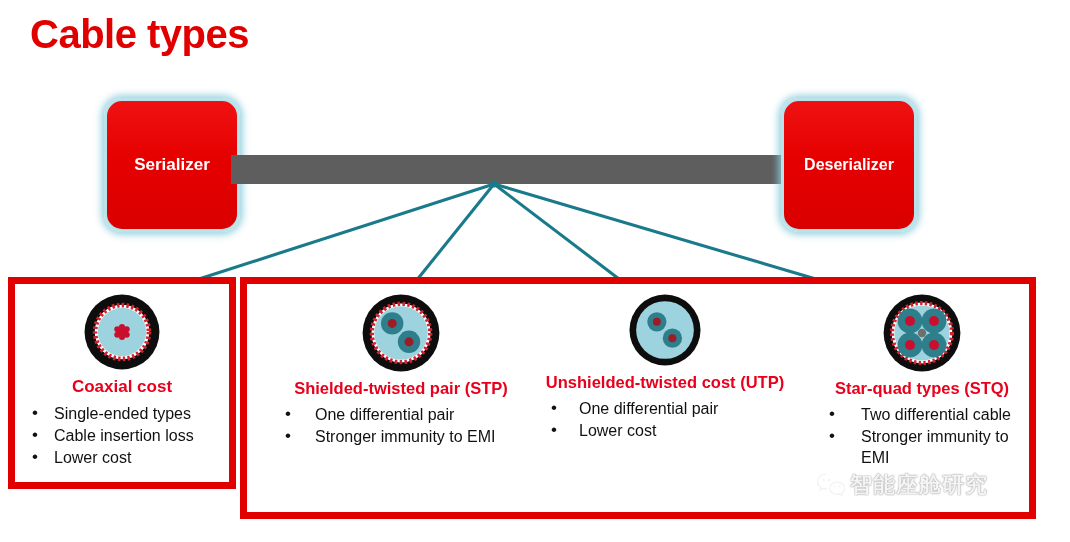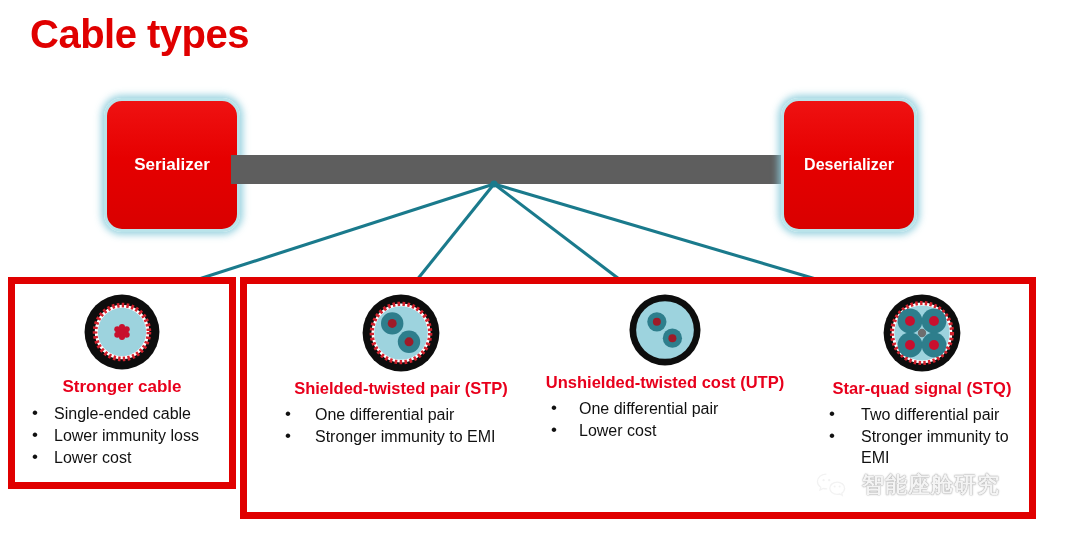--- a/index.html
+++ b/index.html
@@ -76,21 +76,21 @@
   #card-stq{left:811px;width:222px;}
   #card-stq .bullets li{padding-left:50px;}
   #card-stq .bullets li::before{left:18px;}
 
   
   .xsec{display:block;margin:0 auto;}
 
   
   .watermark{
     position:absolute;left:816px;top:470px;
-    display:flex;align-items:center;gap:16px;
+    display:flex;align-items:center;gap:4px;
     opacity:.78;pointer-events:none;
   }
   .wm-text{
     font-size:22px;color:#f2f2f2;font-weight:600;
     text-shadow:0 0 1px rgba(90,90,90,.95),0 0 2px rgba(120,120,120,.6);
     letter-spacing:1px;white-space:nowrap;
     font-family:"DejaVu Sans",sans-serif;
   }
 </style>
 </head>
@@ -137,24 +137,24 @@
       <g fill="#C8102E">
         <circle cx="50" cy="50" r="5"></circle>
         <circle cx="50" cy="43.5" r="3.9"></circle>
         <circle cx="50" cy="56.5" r="3.9"></circle>
         <circle cx="44" cy="46.5" r="3.9"></circle>
         <circle cx="56" cy="46.5" r="3.9"></circle>
         <circle cx="44" cy="53.5" r="3.9"></circle>
         <circle cx="56" cy="53.5" r="3.9"></circle>
       </g>
     </svg>
-    <div class="card-title">Stronger cable</div>
-    <ul class="bullets">
-      <li>Single-ended cable</li>
-      <li>Lower immunity loss</li>
+    <div class="card-title">Coaxial cost</div>
+    <ul class="bullets">
+      <li>Single-ended types</li>
+      <li>Cable insertion loss</li>
       <li>Lower cost</li>
     </ul>
   </div>
 
   <div class="card" id="card-stp">
     <svg class="xsec" width="80" height="80" viewBox="0 0 100 100">
       <circle cx="50" cy="50" r="48" fill="#0D0D0D"></circle>
       <circle cx="50" cy="50" r="37" fill="#ffffff"></circle>
       <circle cx="50" cy="50" r="36.5" fill="none" stroke="#D4222E" stroke-width="5.4" stroke-dasharray="3.2 3.0"></circle>
       <circle cx="50" cy="50" r="33.5" fill="#9DD3DE"></circle>
@@ -199,23 +199,23 @@
         <circle cx="65" cy="65" r="15.5"></circle>
       </g>
       <g fill="#C8102E">
         <circle cx="35" cy="35" r="6.2"></circle>
         <circle cx="65" cy="35" r="6.2"></circle>
         <circle cx="35" cy="65" r="6.2"></circle>
         <circle cx="65" cy="65" r="6.2"></circle>
       </g>
       <circle cx="50" cy="50" r="5.2" fill="#6E6E6E"></circle>
     </svg>
-    <div class="card-title">Star-quad signal (STQ)</div>
-    <ul class="bullets">
-      <li>Two differential pair</li>
+    <div class="card-title">Star-quad types (STQ)</div>
+    <ul class="bullets">
+      <li>Two differential cable</li>
       <li>Stronger immunity to EMI</li>
     </ul>
   </div>
 
   <div class="watermark">
     <svg width="30" height="26" viewBox="0 0 30 26">
       <g fill="none" stroke="#efefef" stroke-width="1.3">
         <path d="M10.4 2.2C5.4 2.2 1.4 5.5 1.4 9.6c0 2.3 1.3 4.4 3.3 5.7L4 18.1l3.2-1.7c1 .3 2.1.5 3.2.5 .3 0 .6 0 .9 0"></path>
         <path d="M28.6 16.2c0-3.4-3.3-6.1-7.4-6.1s-7.4 2.7-7.4 6.1 3.3 6.1 7.4 6.1c.9 0 1.7-.1 2.5-.3l2.6 1.4-.6-2.2c1.7-1.1 2.9-2.8 2.9-5z"></path>
       </g>

